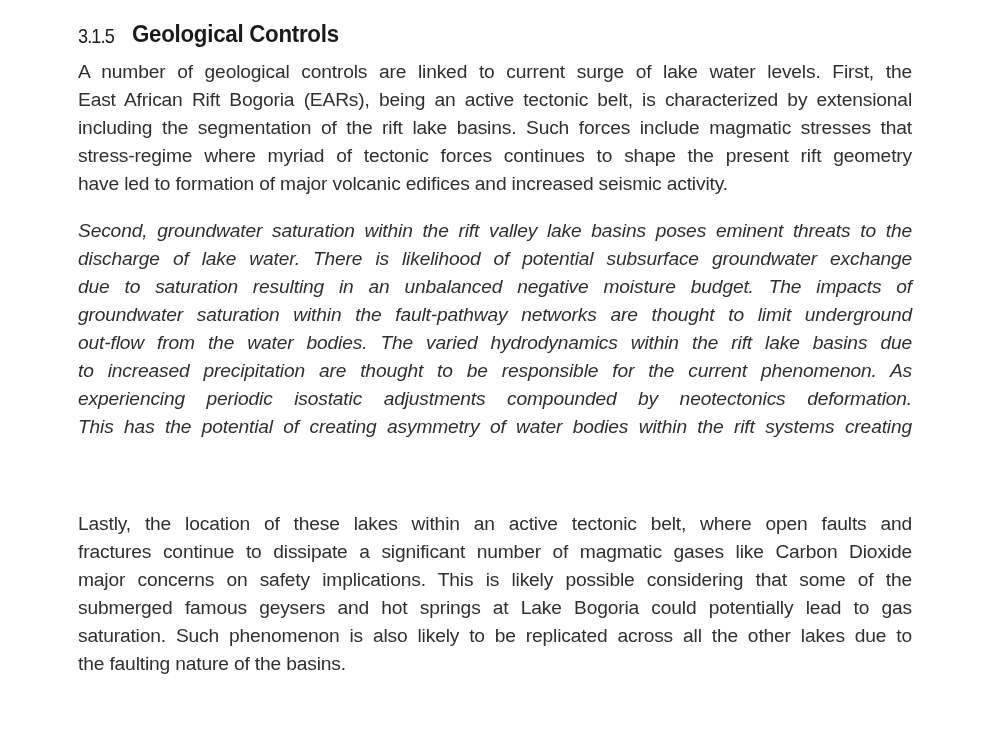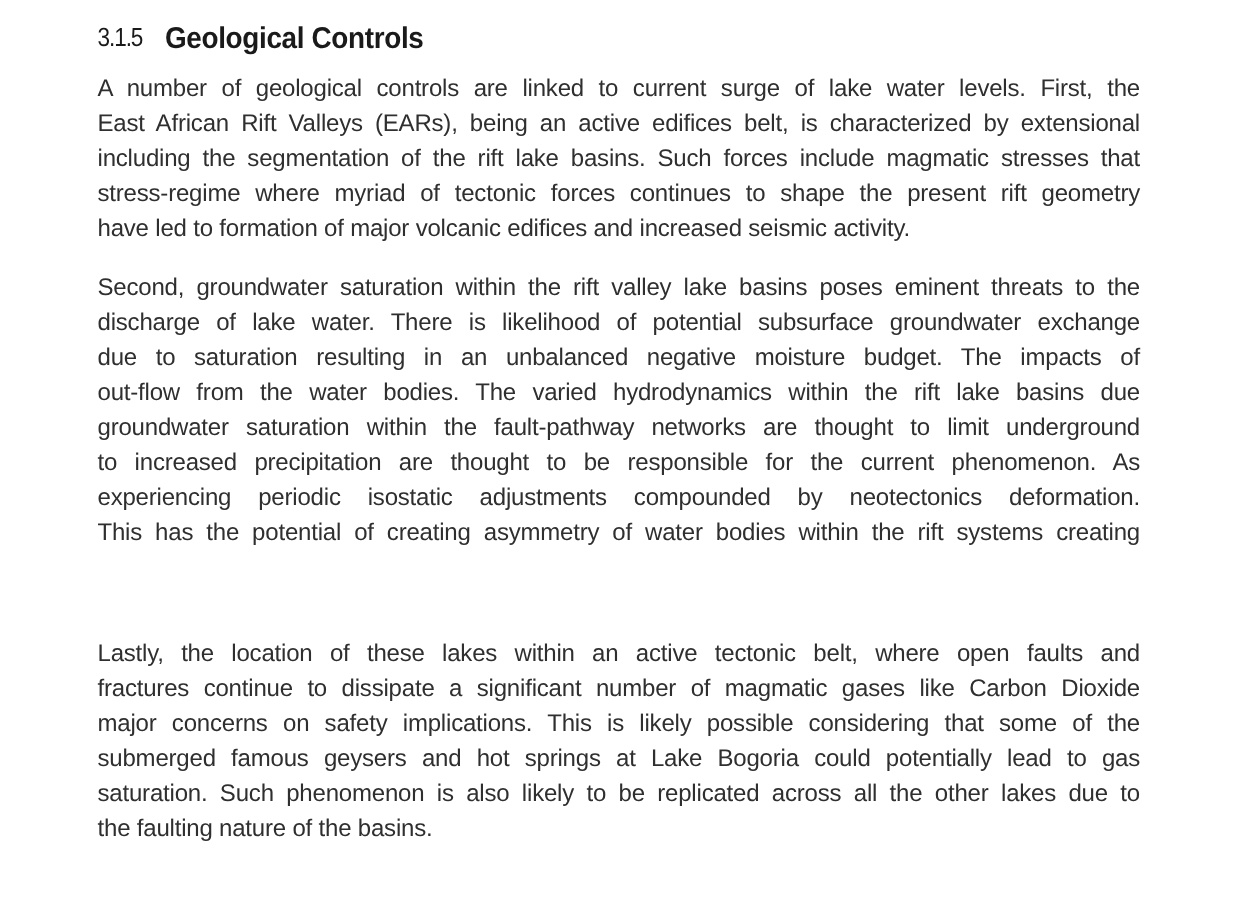--- a/index.html
+++ b/index.html
@@ -20,21 +20,21 @@
       left: 78px;
       top: 0;
       width: 834px;
     }
     .heading {
       position: absolute;
       left: 0;
       top: 14px;
       height: 34px;
       display: flex;
-      align-items: center;
+      align-items: flex-end;
       white-space: nowrap;
       color: #1a1a1a;
     }
     .heading .num {
       font-size: 21px;
       letter-spacing: -1px;
       font-weight: normal;
       transform: scaleX(0.86);
       transform-origin: left;
       display: inline-block;
@@ -92,48 +92,48 @@
   <div class="heading">
     <span class="num">3.1.5</span>
     <span class="title">Geological Controls</span>
   </div>
 
   <div class="para" style="top:58px;">
     <span class="line">
         <span class="just">A number of geological controls are linked to current surge of lake water levels.  First, the</span>
       </span>
     <span class="line">
-        <span class="just">East African Rift Valleys (EARs), being an active edifices belt, is characterized by extensional</span>
+        <span class="just">East African Rift Bogoria (EARs), being an active tectonic belt, is characterized by extensional</span>
       </span>
     <span class="line">
         <span class="just">including the segmentation of the rift lake basins. Such forces include magmatic stresses that</span>
       </span>
     <span class="line">
         <span class="just">stress-regime where myriad of tectonic forces continues to shape the present rift geometry</span>
       </span>
     <span class="line last">
         <span class="just">have led to formation of major volcanic edifices and increased seismic activity.</span>
       </span>
   </div>
 
-  <div class="para" style="top:217px;">
+  <div class="para" style="top:217px;font-style:italic;">
     <span class="line">
         <span class="just">Second, groundwater saturation within the rift valley lake basins poses eminent threats to the</span>
       </span>
     <span class="line">
         <span class="just">discharge of lake water.  There is likelihood of potential subsurface groundwater exchange</span>
       </span>
     <span class="line">
         <span class="just">due to saturation resulting in an unbalanced negative moisture budget. The impacts of</span>
       </span>
     <span class="line">
-        <span class="just">out-flow from the water bodies.  The varied hydrodynamics within the rift lake basins due</span>
+        <span class="just">groundwater saturation within the fault-pathway networks are thought to limit underground</span>
       </span>
     <span class="line">
-        <span class="just">groundwater saturation within the fault-pathway networks are thought to limit underground</span>
+        <span class="just">out-flow from the water bodies.  The varied hydrodynamics within the rift lake basins due</span>
       </span>
     <span class="line">
         <span class="just">to increased precipitation are thought to be responsible for the current phenomenon.  As</span>
       </span>
     <span class="line">
         <span class="just">experiencing periodic isostatic adjustments compounded by neotectonics deformation.</span>
       </span>
     <span class="line">
         <span class="just">This has the potential of creating asymmetry of water bodies within the rift systems creating</span>
       </span>

